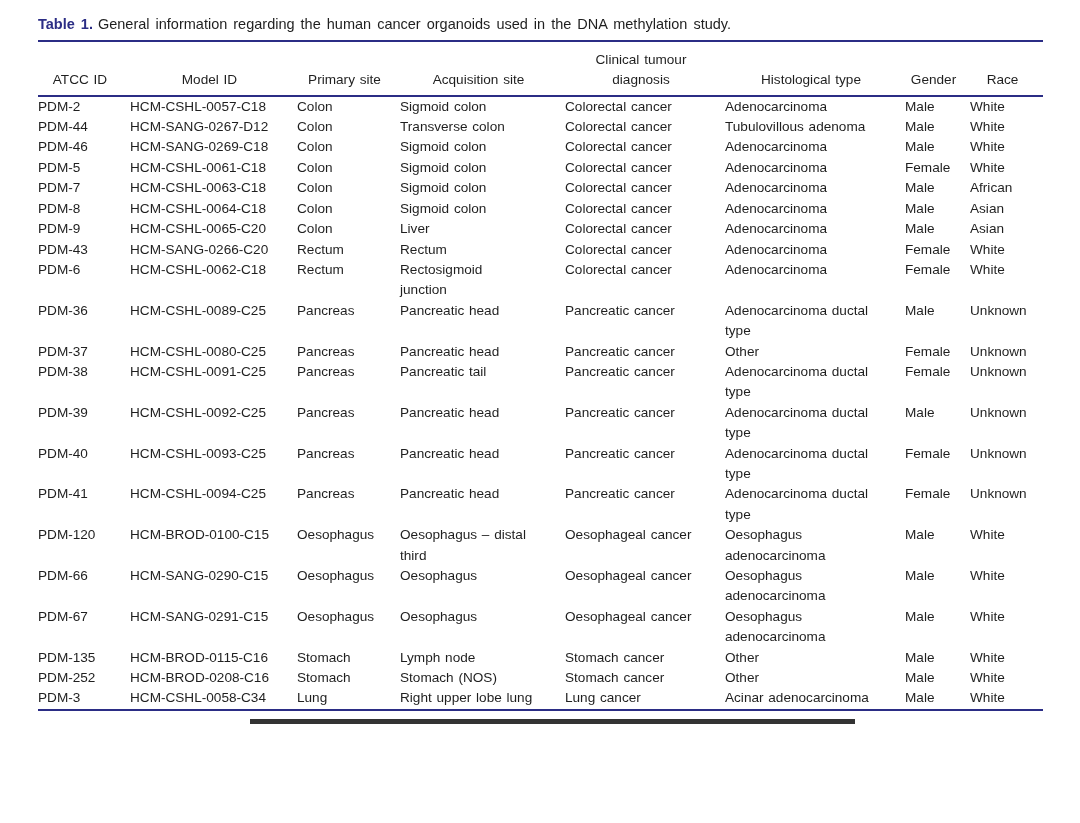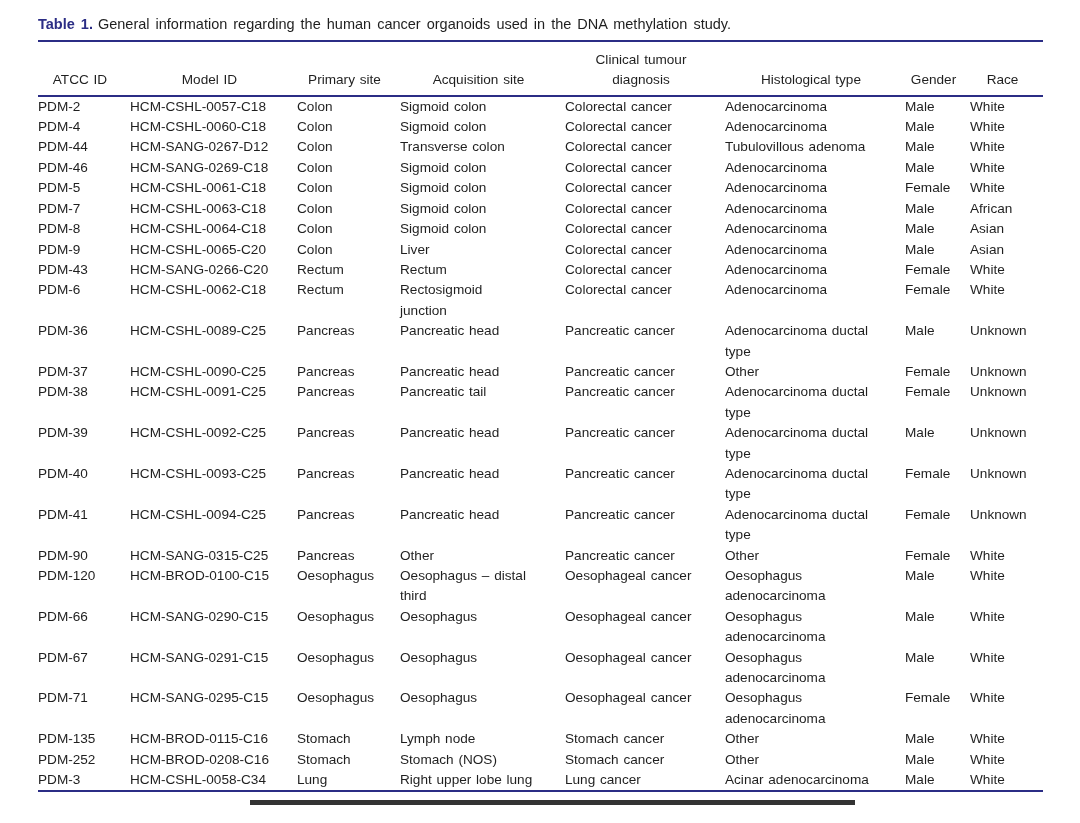--- a/index.html
+++ b/index.html
@@ -111,30 +111,20 @@
           <td class="c1">PDM-2</td>
           <td class="c2">HCM-CSHL-0057-C18</td>
           <td class="c3">Colon</td>
           <td class="c4">Sigmoid colon</td>
           <td class="c5">Colorectal cancer</td>
           <td class="c6">Adenocarcinoma</td>
           <td class="c7">Male</td>
           <td class="c8">White</td>
         </tr>
         <tr>
-          <td class="c1">PDM-4</td>
-          <td class="c2">HCM-CSHL-0060-C18</td>
-          <td class="c3">Colon</td>
-          <td class="c4">Sigmoid colon</td>
-          <td class="c5">Colorectal cancer</td>
-          <td class="c6">Adenocarcinoma</td>
-          <td class="c7">Male</td>
-          <td class="c8">White</td>
-        </tr>
-        <tr>
           <td class="c1">PDM-44</td>
           <td class="c2">HCM-SANG-0267-D12</td>
           <td class="c3">Colon</td>
           <td class="c4">Transverse colon</td>
           <td class="c5">Colorectal cancer</td>
           <td class="c6">Tubulovillous adenoma</td>
           <td class="c7">Male</td>
           <td class="c8">White</td>
         </tr>
         <tr>
@@ -214,21 +204,21 @@
           <td class="c3">Pancreas</td>
           <td class="c4">Pancreatic head</td>
           <td class="c5">Pancreatic cancer</td>
           <td class="c6">Adenocarcinoma ductal
 type</td>
           <td class="c7">Male</td>
           <td class="c8">Unknown</td>
         </tr>
         <tr>
           <td class="c1">PDM-37</td>
-          <td class="c2">HCM-CSHL-0090-C25</td>
+          <td class="c2">HCM-CSHL-0080-C25</td>
           <td class="c3">Pancreas</td>
           <td class="c4">Pancreatic head</td>
           <td class="c5">Pancreatic cancer</td>
           <td class="c6">Other</td>
           <td class="c7">Female</td>
           <td class="c8">Unknown</td>
         </tr>
         <tr>
           <td class="c1">PDM-38</td>
           <td class="c2">HCM-CSHL-0091-C25</td>
@@ -265,30 +255,20 @@
         <tr>
           <td class="c1">PDM-41</td>
           <td class="c2">HCM-CSHL-0094-C25</td>
           <td class="c3">Pancreas</td>
           <td class="c4">Pancreatic head</td>
           <td class="c5">Pancreatic cancer</td>
           <td class="c6">Adenocarcinoma ductal
 type</td>
           <td class="c7">Female</td>
           <td class="c8">Unknown</td>
-        </tr>
-        <tr>
-          <td class="c1">PDM-90</td>
-          <td class="c2">HCM-SANG-0315-C25</td>
-          <td class="c3">Pancreas</td>
-          <td class="c4">Other</td>
-          <td class="c5">Pancreatic cancer</td>
-          <td class="c6">Other</td>
-          <td class="c7">Female</td>
-          <td class="c8">White</td>
         </tr>
         <tr>
           <td class="c1">PDM-120</td>
           <td class="c2">HCM-BROD-0100-C15</td>
           <td class="c3">Oesophagus</td>
           <td class="c4">Oesophagus – distal
 third</td>
           <td class="c5">Oesophageal cancer</td>
           <td class="c6">Oesophagus
 adenocarcinoma</td>
@@ -311,31 +291,20 @@
           <td class="c2">HCM-SANG-0291-C15</td>
           <td class="c3">Oesophagus</td>
           <td class="c4">Oesophagus</td>
           <td class="c5">Oesophageal cancer</td>
           <td class="c6">Oesophagus
 adenocarcinoma</td>
           <td class="c7">Male</td>
           <td class="c8">White</td>
         </tr>
         <tr>
-          <td class="c1">PDM-71</td>
-          <td class="c2">HCM-SANG-0295-C15</td>
-          <td class="c3">Oesophagus</td>
-          <td class="c4">Oesophagus</td>
-          <td class="c5">Oesophageal cancer</td>
-          <td class="c6">Oesophagus
-adenocarcinoma</td>
-          <td class="c7">Female</td>
-          <td class="c8">White</td>
-        </tr>
-        <tr>
           <td class="c1">PDM-135</td>
           <td class="c2">HCM-BROD-0115-C16</td>
           <td class="c3">Stomach</td>
           <td class="c4">Lymph node</td>
           <td class="c5">Stomach cancer</td>
           <td class="c6">Other</td>
           <td class="c7">Male</td>
           <td class="c8">White</td>
         </tr>
         <tr>

